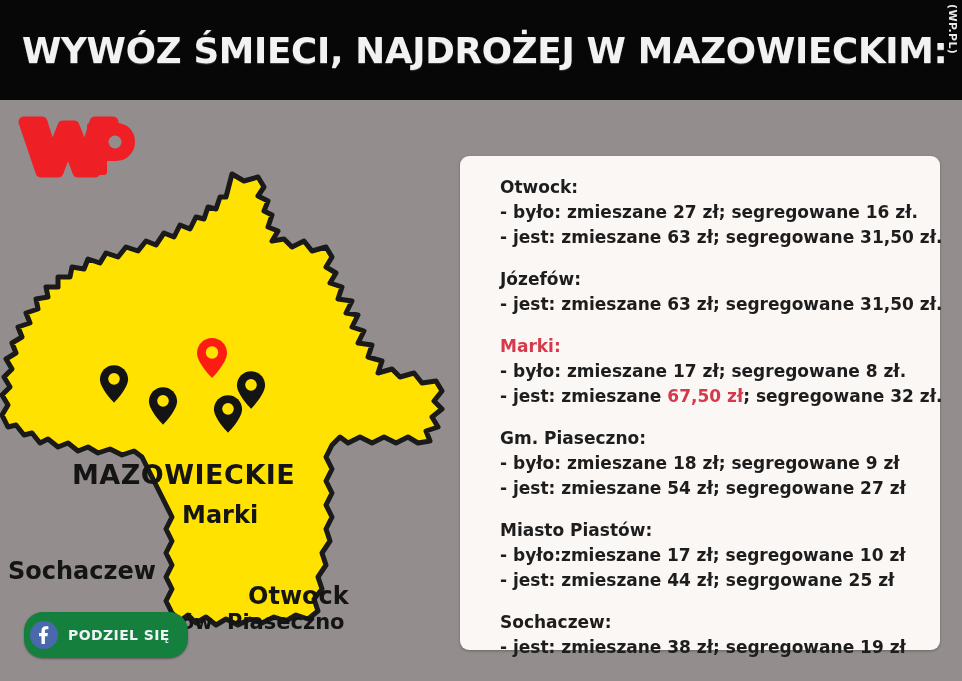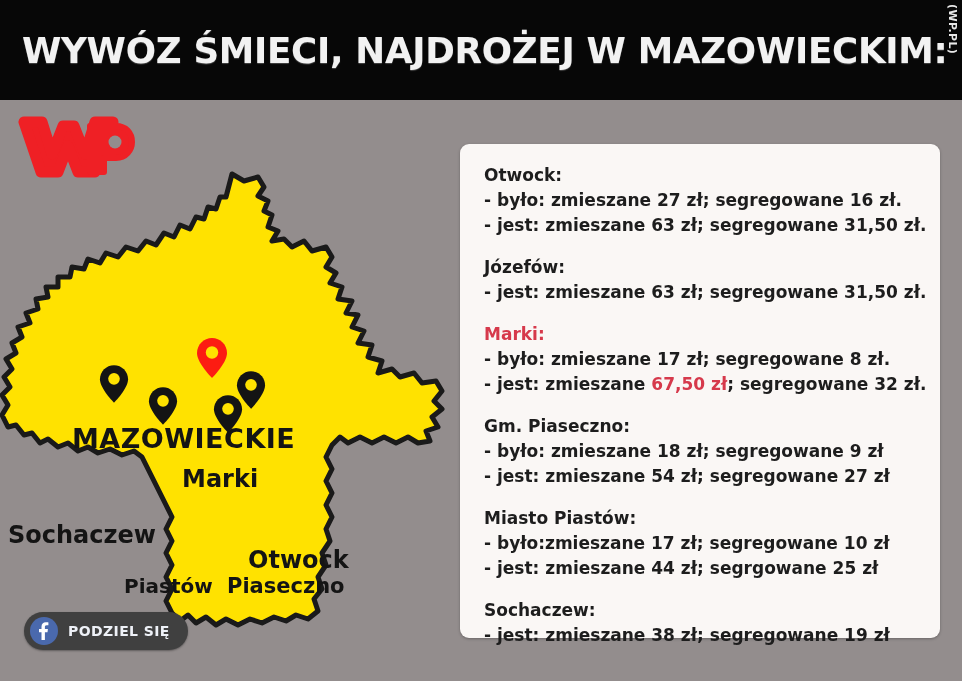--- a/index.html
+++ b/index.html
@@ -52,60 +52,61 @@
     width:460px;height:500px;
   }
   #map-svg{display:block;width:460px;height:500px;}
 
   .map-label{
     position:absolute;
     color:#141414;
     font-weight:bold;
     white-space:nowrap;
     font-family:"DejaVu Sans","Liberation Sans",sans-serif;
+    margin-top:36px;
   }
   #label-region{left:76px;top:268px;font-size:27px;letter-spacing:0.5px;}
   #label-marki{left:186px;top:310px;font-size:24px;}
   #label-sochaczew{left:12px;top:366px;font-size:24px;}
   #label-piastow{left:128px;top:419px;font-size:20px;}
   #label-piaseczno{left:231px;top:419px;font-size:21px;}
   #label-otwock{left:252px;top:391px;font-size:24px;}
 
   .pin{position:absolute;}
 
   
   #share-button{
     position:absolute;left:24px;top:612px;
-    height:38px;
+    height:46px;
     display:flex;align-items:center;
-    background:#404040;
+    background:#15803d;
     border-radius:19px;
     padding:0 18px 0 6px;
     box-shadow:0 1px 2px rgba(0,0,0,.35);
     cursor:pointer;
   }
   #fb-icon-circle{
     width:28px;height:28px;border-radius:50%;
     background:#4a69ad;
     display:flex;align-items:center;justify-content:center;
     margin-right:10px;flex:0 0 auto;
   }
   #share-label{
     color:#eef1f7;font-size:14px;font-weight:bold;letter-spacing:0.4px;
   }
 
   
   #info-panel{
-    position:absolute;left:460px;top:144px;
+    position:absolute;left:460px;top:156px;
     width:480px;height:494px;
     background:#faf7f5;
     border-radius:9px;
     box-shadow:0 1px 3px rgba(0,0,0,.28);
     box-sizing:border-box;
-    padding:19px 20px 0 24px;
+    padding:19px 20px 0 40px;
   }
   .entry{margin-bottom:17px;}
   .entry:last-child{margin-bottom:0;}
   .entry-title{
     font-size:17px;font-weight:bold;color:#1d1d1d;
     line-height:25px;
   }
   .entry-title.accent{color:#d6394b;}
   .entry-line{
     font-size:17px;font-weight:bold;color:#1d1d1d;

